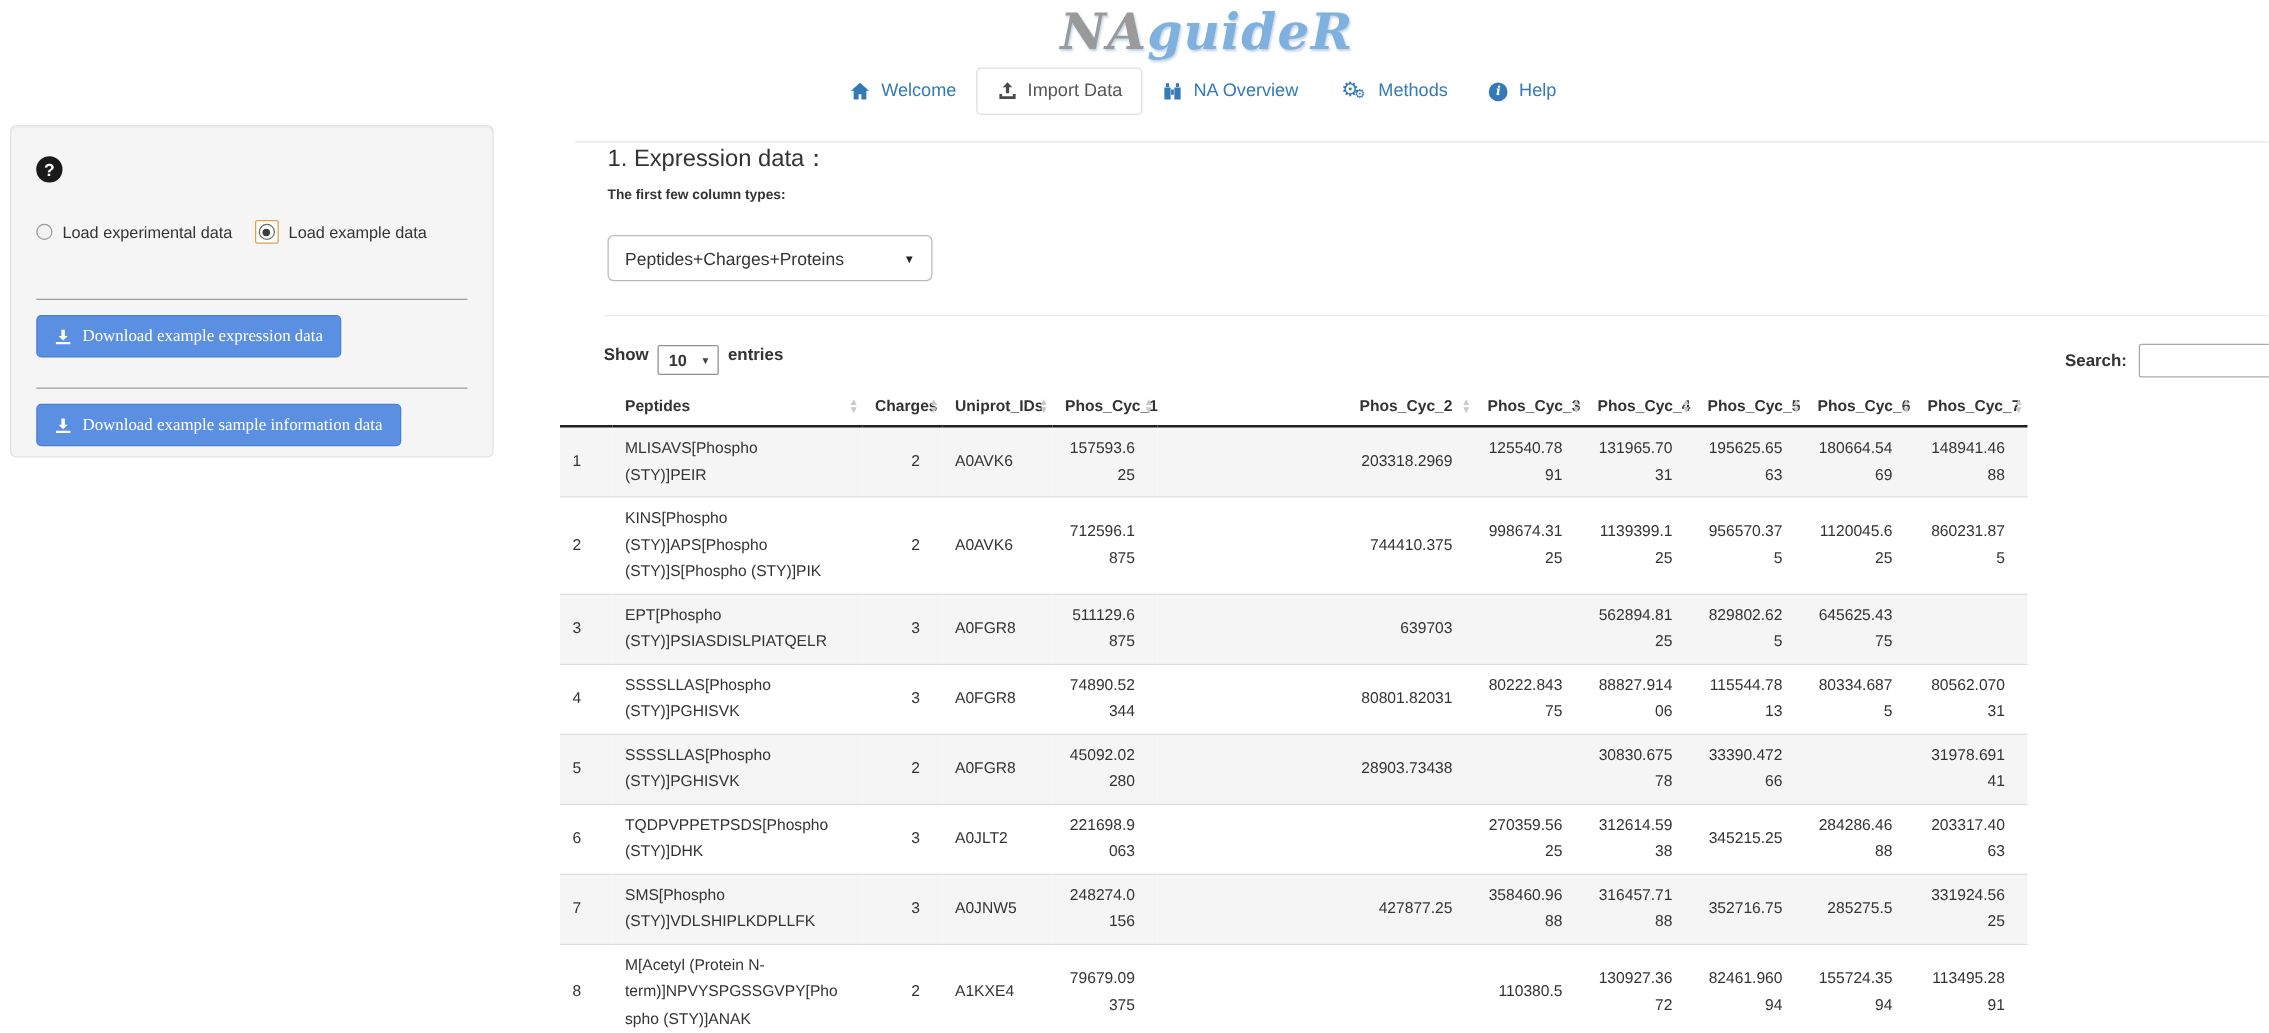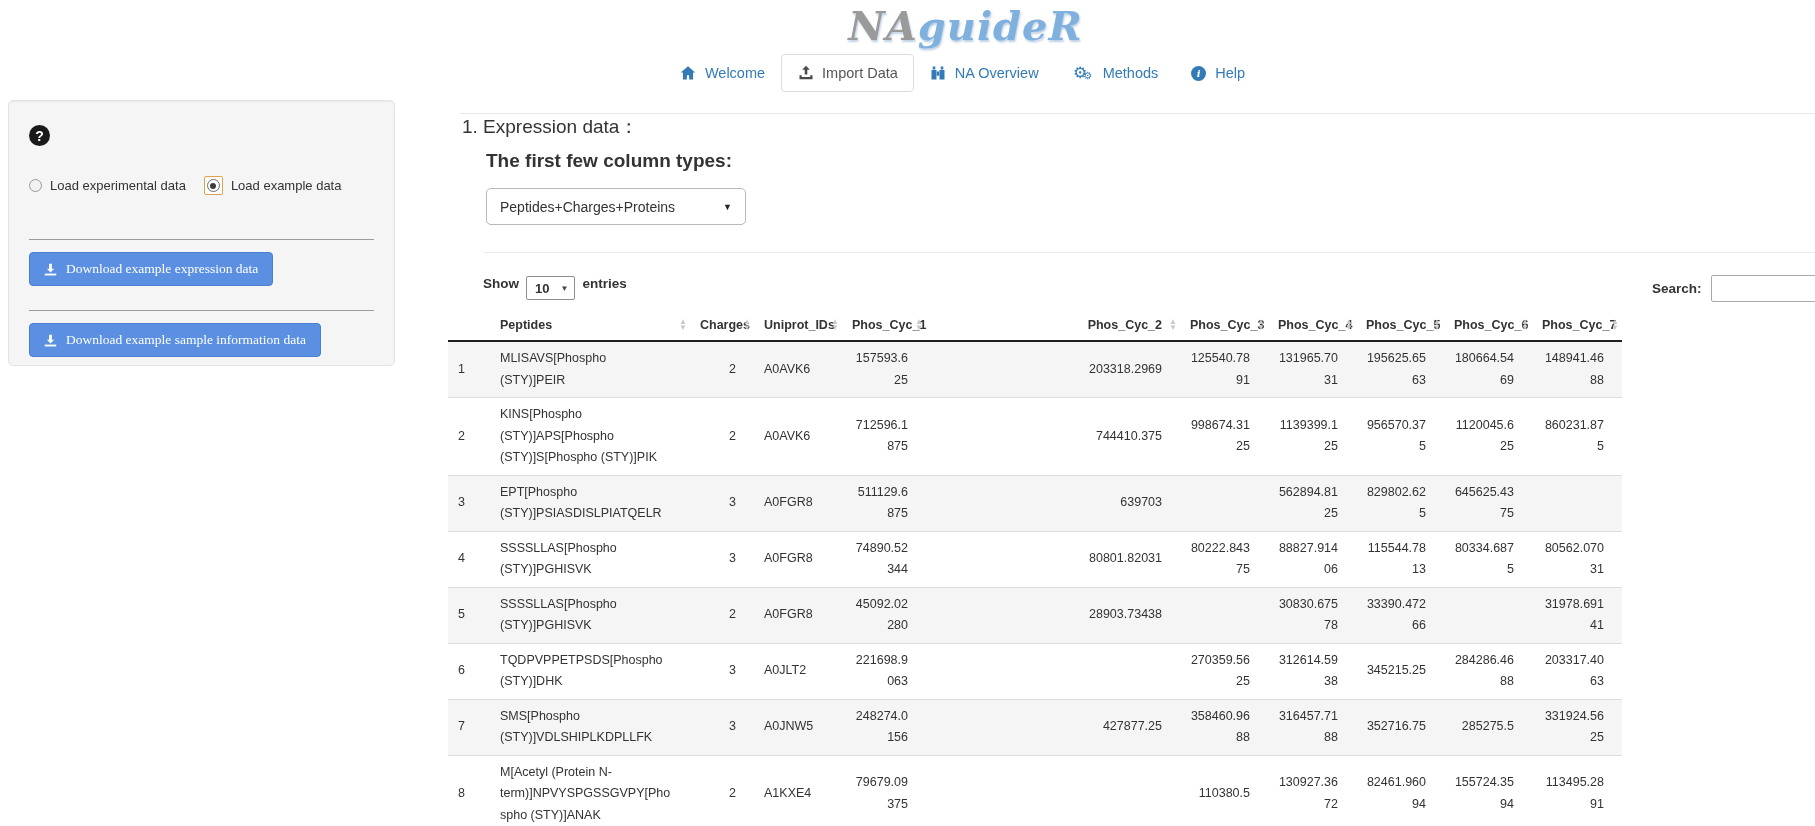--- a/index.html
+++ b/index.html
@@ -53,22 +53,22 @@
   .sb-hr.first  { margin:44px 0 0; }
   .sb-hr.second { margin:24px 0 0; }
   .dl-btn { display:inline-flex; align-items:center; gap:9px; margin-top:12px;
             background:#5b8fe2; border:1px solid #4a7fd2; color:#fff;
             font-size:13.5px; padding:8px 14px; border-radius:4px; cursor:pointer;
             font-family:Liberation Serif, serif; }
   .dl-icon svg { display:block; }
 
   
   .content-top-divider { position:absolute; top:113px; left:460px; right:0; border-top:1px solid #e7e7e7; }
-  .section-heading { position:absolute; left:462px; top:114px; font-size:19px; color:#333; }
-  .col-types-label { position:absolute; left:486px; top:150px; font-size:19px; font-weight:bold; }
+  .section-heading { position:absolute; left:486px; top:114px; font-size:19px; color:#333; }
+  .col-types-label { position:absolute; left:486px; top:150px; font-size:11px; font-weight:bold; }
   .picker { position:absolute; left:486px; top:188px; width:260px; height:37px;
             background:#fff; border:1px solid #b9b9b9; border-radius:5px;
             display:flex; align-items:center; justify-content:space-between;
             padding:0 13px; font-size:14px; color:#333; cursor:pointer; }
   .picker .caret { font-size:9px; color:#222; }
   .mid-divider { position:absolute; top:252px; left:483px; right:0; border-top:1px solid #ececec; }
 
   .show-entries { position:absolute; left:483px; top:276px; display:flex; align-items:flex-start;
                   gap:7px; font-size:13.5px; font-weight:bold; color:#333; }
   .length-box { display:inline-flex; align-items:center; gap:11px; height:24px;

